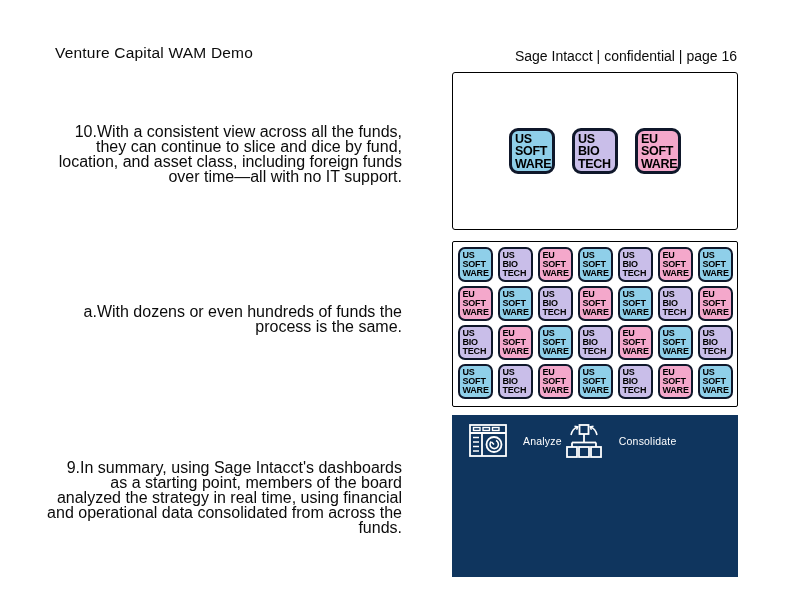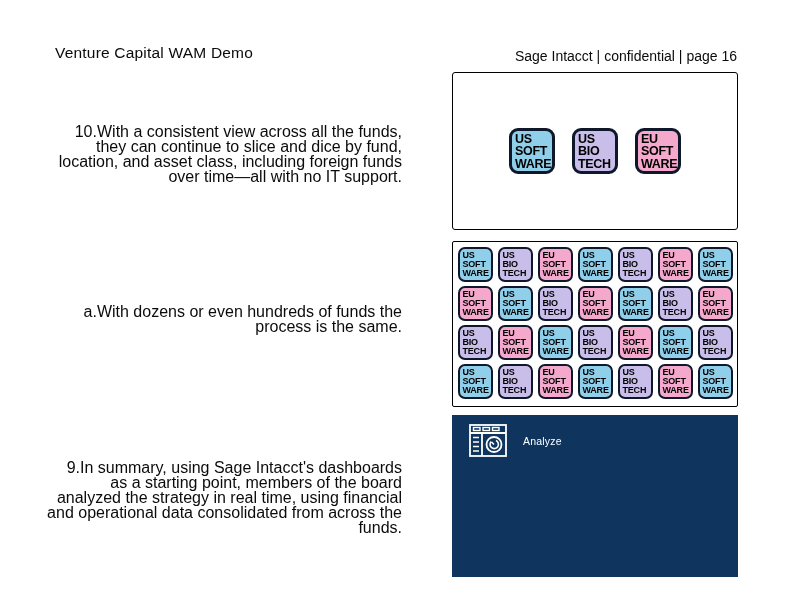--- a/index.html
+++ b/index.html
@@ -247,15 +247,34 @@
           <line x1="5" y1="20" x2="11" y2="20" stroke-width="1.5"></line>
           <line x1="5" y1="24.5" x2="11" y2="24.5" stroke-width="1.5"></line>
           <line x1="5" y1="29" x2="11" y2="29" stroke-width="1.5"></line>
           <circle cx="26" cy="22.5" r="7.5"></circle>
           <path d="M 23.2 19.5 A 4.2 4.2 0 1 0 28 18.6" stroke-width="1.6"></path>
           <line x1="26" y1="22.5" x2="23.5" y2="20" stroke-width="1.6"></line>
         </g>
       </svg>
       <span class="summary-label">Analyze</span>
     </div>
+    <div class="summary-row">
+      <svg width="40" height="42" viewBox="0 0 40 42">
+        <g fill="none" stroke="#ffffff" stroke-width="1.8">
+          <rect x="15.5" y="5" width="9" height="9"></rect>
+          <path d="M 7 15 Q 8.5 8.5 13.5 7" stroke-width="1.5"></path>
+          <path d="M 10.5 6.2 L 13.8 6.8 L 12.6 9.8" stroke-width="1.5" stroke-linejoin="miter"></path>
+          <path d="M 33 15 Q 31.5 8.5 26.5 7" stroke-width="1.5"></path>
+          <path d="M 29.5 6.2 L 26.2 6.8 L 27.4 9.8" stroke-width="1.5" stroke-linejoin="miter"></path>
+          <line x1="20" y1="14" x2="20" y2="22.5"></line>
+          <line x1="8" y1="22.5" x2="32" y2="22.5"></line>
+          <line x1="8" y1="22.5" x2="8" y2="27"></line>
+          <line x1="32" y1="22.5" x2="32" y2="27"></line>
+          <rect x="3" y="27" width="10" height="10"></rect>
+          <rect x="15" y="27" width="10" height="10"></rect>
+          <rect x="27" y="27" width="10" height="10"></rect>
+        </g>
+      </svg>
+      <span class="summary-label">Consolidate</span>
+    </div>
   </div>
 
 </div>
 
 </body></html>

